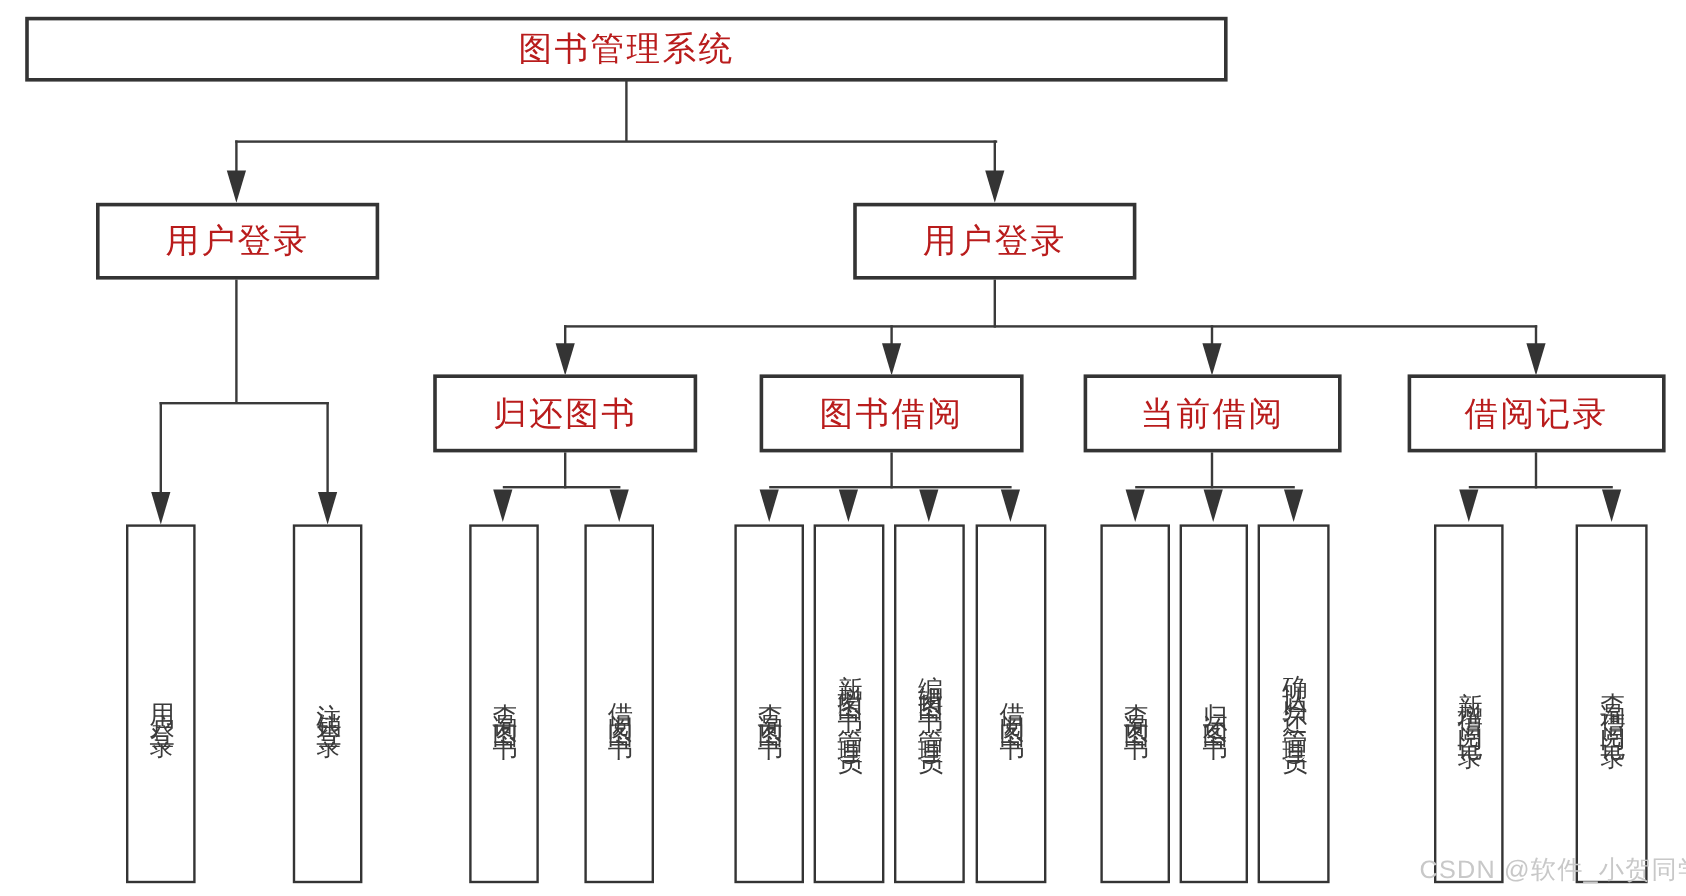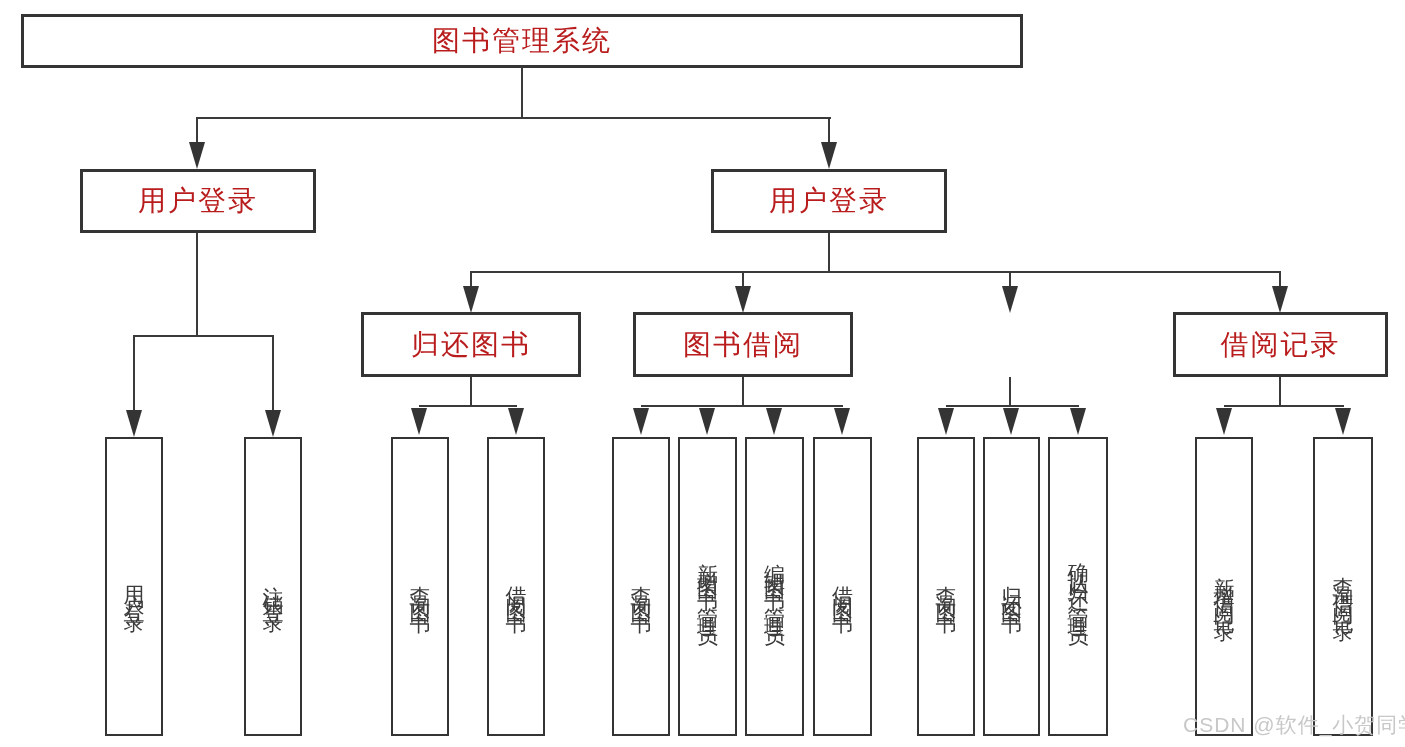--- a/index.html
+++ b/index.html
@@ -94,20 +94,23 @@
   <div class="arrow" style="left:1002px; top:286px;"></div>
   <div class="vline" style="left:1279px; top:271px; height:17px;"></div>
   <div class="arrow" style="left:1272px; top:286px;"></div>
 
   <div class="box" style="left:361px; top:312px; width:220px; height:65px;">
     <span class="hlabel">归还图书</span>
   </div>
   <div class="box" style="left:633px; top:312px; width:220px; height:65px;">
     <span class="hlabel">图书借阅</span>
   </div>
+  <div class="box" style="left:903px; top:312px; width:215px; height:65px;">
+    <span class="hlabel">当前借阅</span>
+  </div>
   <div class="box" style="left:1173px; top:312px; width:215px; height:65px;">
     <span class="hlabel">借阅记录</span>
   </div>
 
   <div class="vline" style="left:470px; top:377px; height:30px;"></div>
   <div class="hline" style="left:419px; top:405px; width:98px;"></div>
   <div class="arrow" style="left:411px; top:408px;"></div>
   <div class="arrow" style="left:508px; top:408px;"></div>
 
   <div class="vline" style="left:742px; top:377px; height:30px;"></div>

